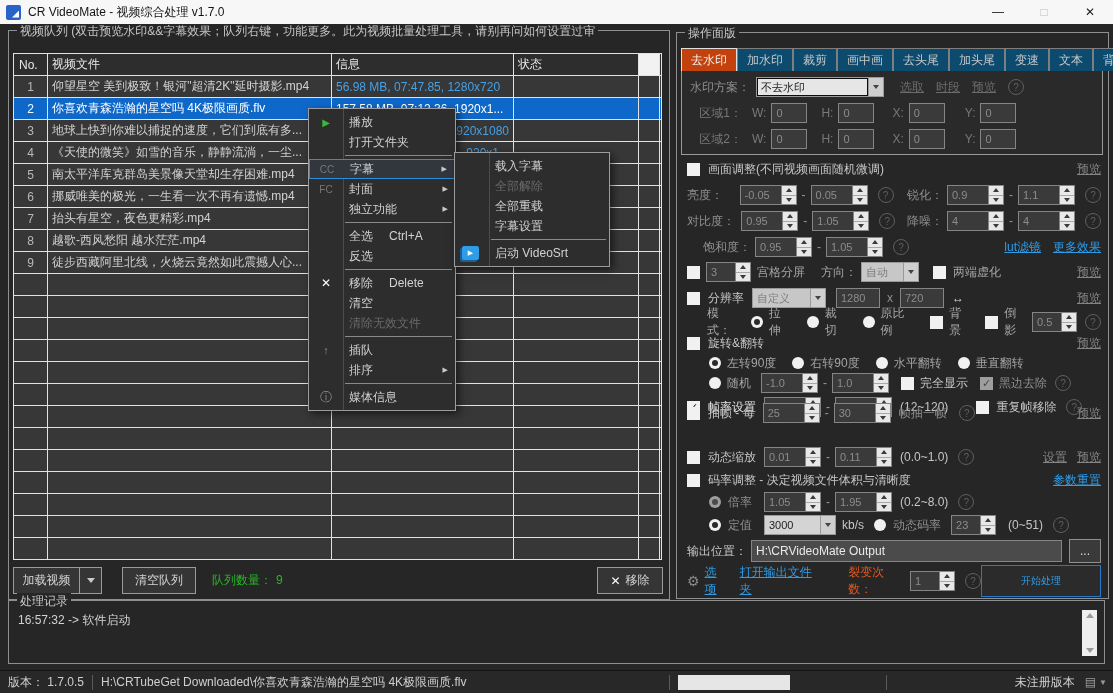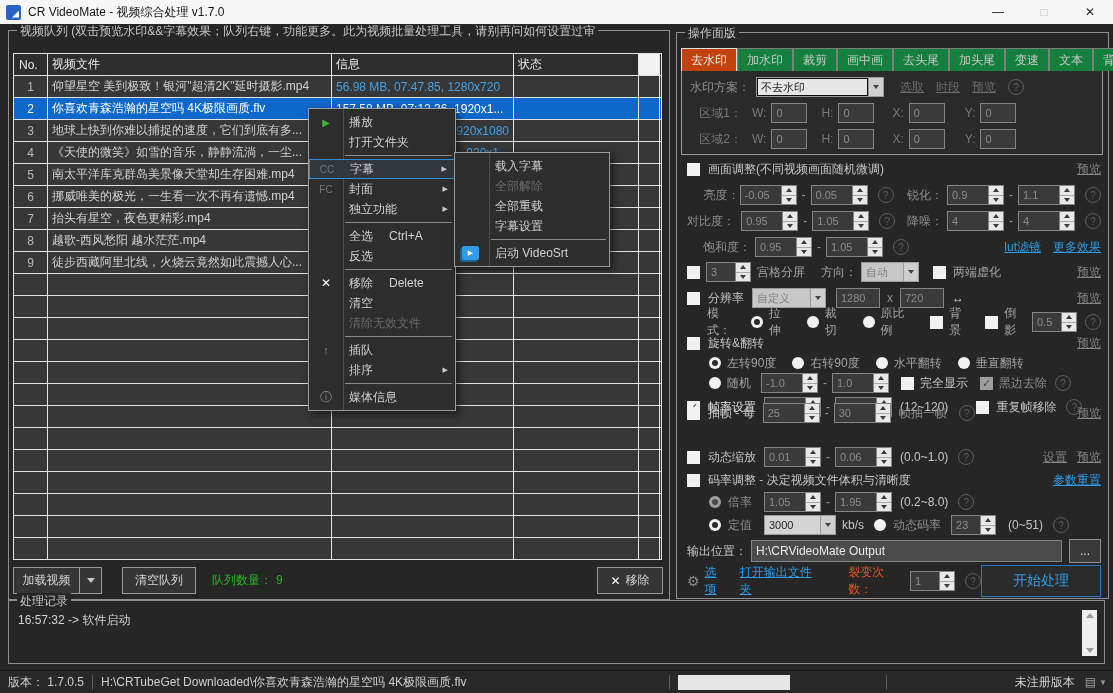--- a/index.html
+++ b/index.html
@@ -58,21 +58,21 @@
   .ic-x{color:#fff;font-size:12px}
   .ic-up{color:#8e8e8e;font-size:11px}
   .ic-info{color:#8e8e8e;font-size:12px}
   .sub-arrow{margin-left:auto;margin-right:7px;font-size:7px;color:#c9c9c9}
   .shortcut{margin-left:16px}
   .msep{height:1px;background:#8a8a8a;margin:3px 3px 3px 36px}
   .ic-vs{position:absolute;left:7px;width:17px;height:14px;background:#2f9ce8;border-radius:2px;color:#fff;font-size:7px;display:flex;align-items:center;justify-content:center;box-shadow:-2px 2px 0 0 #1c5f93}
   
   #panel-group{left:676px;top:32px;width:431px;height:565px}
   .tabs{position:absolute;left:4px;top:15px;height:23px;display:flex;z-index:2}
-  .tab{padding:0 9px;display:flex;align-items:center;border:1px solid #7e7e7e;border-bottom:none;color:#c9c9c9;background:#15803d;height:23px;box-sizing:border-box;white-space:nowrap}
+  .tab{padding:0 9px;display:flex;align-items:center;border:1px solid #7e7e7e;border-bottom:none;color:#c9c9c9;background:#0c4a6e;height:23px;box-sizing:border-box;white-space:nowrap}
   .tab.active{border-color:#e0e0e0;background:#c2410c;color:#f2f2f2}
   .tabpage{position:absolute;left:4px;top:37px;right:5px;height:83px;border:1px solid #9a9a9a;background:#2a2a2a}
   .prow{position:absolute;left:10px;right:7px;height:24px;display:flex;align-items:center}
   .tabpage .prow{left:8px;right:6px}
   .dl{color:#787878}.ml{color:#c6c6c6}.ml2{color:#a5a5a5}.wl{color:#e2e2e2}.gl2{color:#8f8f8f}
   .glink{color:#858585;text-decoration:underline}
   .dlink{color:#6c6c6c;text-decoration:underline}
   .blink{color:#2d9ce8;text-decoration:underline}
   .olabel{color:#e2561e}
   .mla{margin-left:auto}
@@ -98,21 +98,21 @@
   .combo{display:inline-flex;height:20px;box-sizing:border-box;flex:none}
   .combo .ct{background:#d4d4d4;color:#1c1c1c;font-size:11px;display:flex;align-items:center;padding:0 4px;border:1px solid #9a9a9a;border-right:none;box-sizing:border-box}
   .combo .ca{width:16px;background:#cfcfcf;border:1px solid #9a9a9a;display:flex;align-items:center;justify-content:center;box-sizing:border-box}
   .combo .ca::after{content:"";border-left:3px solid transparent;border-right:3px solid transparent;border-top:4px solid #444}
   .combo.dis .ct{color:#7d7d7d;background:#c7c7c7}
   .combo.focus .ct{box-shadow:inset 0 0 0 1px #0d0d0d;background:#e6e6e6}
   
   .inp{background:#3a3a3a;border:1px solid #858585;color:#8c8c8c;height:20px;box-sizing:border-box;font-size:11px;display:flex;align-items:center;padding:0 4px;flex:none}
   .inp.en{background:#4b4b4b;color:#e9e9e9;font-size:12px}
   .browse{width:30px;height:22px;border:1px solid #8f8f8f;background:#3a3a3a;color:#ddd;display:flex;align-items:center;justify-content:center;margin-left:7px;flex:none}
-  .start-btn{margin-left:auto;width:118px;height:30px;border:1px solid #2878c8;color:#2d9ce8;background:#2b2b2b;display:flex;align-items:center;justify-content:center;font-size:14px;flex:none}
+  .start-btn{margin-left:auto;width:118px;height:30px;border:1px solid #2878c8;color:#2d9ce8;background:#2b2b2b;display:flex;align-items:center;justify-content:center;font-size:10px;flex:none}
   .gear{color:#8a8a8a;font-size:14px;margin-right:5px}
   .resize-g{color:#d8d8d8;margin-left:8px}
   
   #log-group{left:8px;top:600px;width:1095px;height:62px}
   .logline{position:absolute;left:9px;top:11px;color:#d2d2d2}
   .logscroll{position:absolute;right:7px;top:9px;bottom:7px;width:15px;background:#efefef;display:flex;flex-direction:column;justify-content:space-between;align-items:center;padding:3px 0;box-sizing:border-box}
   .ls-up{border-left:4px solid transparent;border-right:4px solid transparent;border-bottom:5px solid #9a9a9a}
   .ls-dn{border-left:4px solid transparent;border-right:4px solid transparent;border-top:5px solid #9a9a9a}
   
   .statusbar{position:absolute;left:0;bottom:0;width:100%;height:23px;background:#282828;border-top:1px solid #141414;display:flex;align-items:center;color:#cfcfcf;box-sizing:border-box}
@@ -360,21 +360,21 @@
       <span class="inp" style="width:36px;margin-left:5px">0</span>
     </div>
   </div>
 
   <div class="prow" style="top:124px">
     <span class="chk"></span>
     <span class="ml" style="margin-left:8px">画面调整(不同视频画面随机微调)</span>
     <span class="glink mla">预览</span>
   </div>
   <div class="prow" style="top:150px">
-    <span class="gl2" style="width:64px;text-align:right">亮度：</span>
+    <span class="gl2" style="width:64px;">亮度：</span>
     <span class="spin" style="margin-left:0">
         <span class="v">-0.05</span>
         <span class="btns">
           <span class="b up"></span>
           <span class="b dn"></span>
         </span>
       </span>
     <span class="dash">-</span>
     <span class="spin">
         <span class="v">0.05</span>
@@ -607,21 +607,21 @@
     <span class="ml" style="margin-left:8px">动态缩放</span>
     <span class="spin" style="margin-left:8px">
         <span class="v">0.01</span>
         <span class="btns">
           <span class="b up"></span>
           <span class="b dn"></span>
         </span>
       </span>
     <span class="dash">-</span>
     <span class="spin">
-        <span class="v">0.06</span>
+        <span class="v">0.11</span>
         <span class="btns">
           <span class="b up"></span>
           <span class="b dn"></span>
         </span>
       </span>
     <span class="ml" style="margin-left:8px">(0.0~1.0)</span>
     <span class="q" style="margin-left:10px">?</span>
     <span class="glink mla">设置</span>
     <span class="glink" style="margin-left:10px">预览</span>
   </div>

